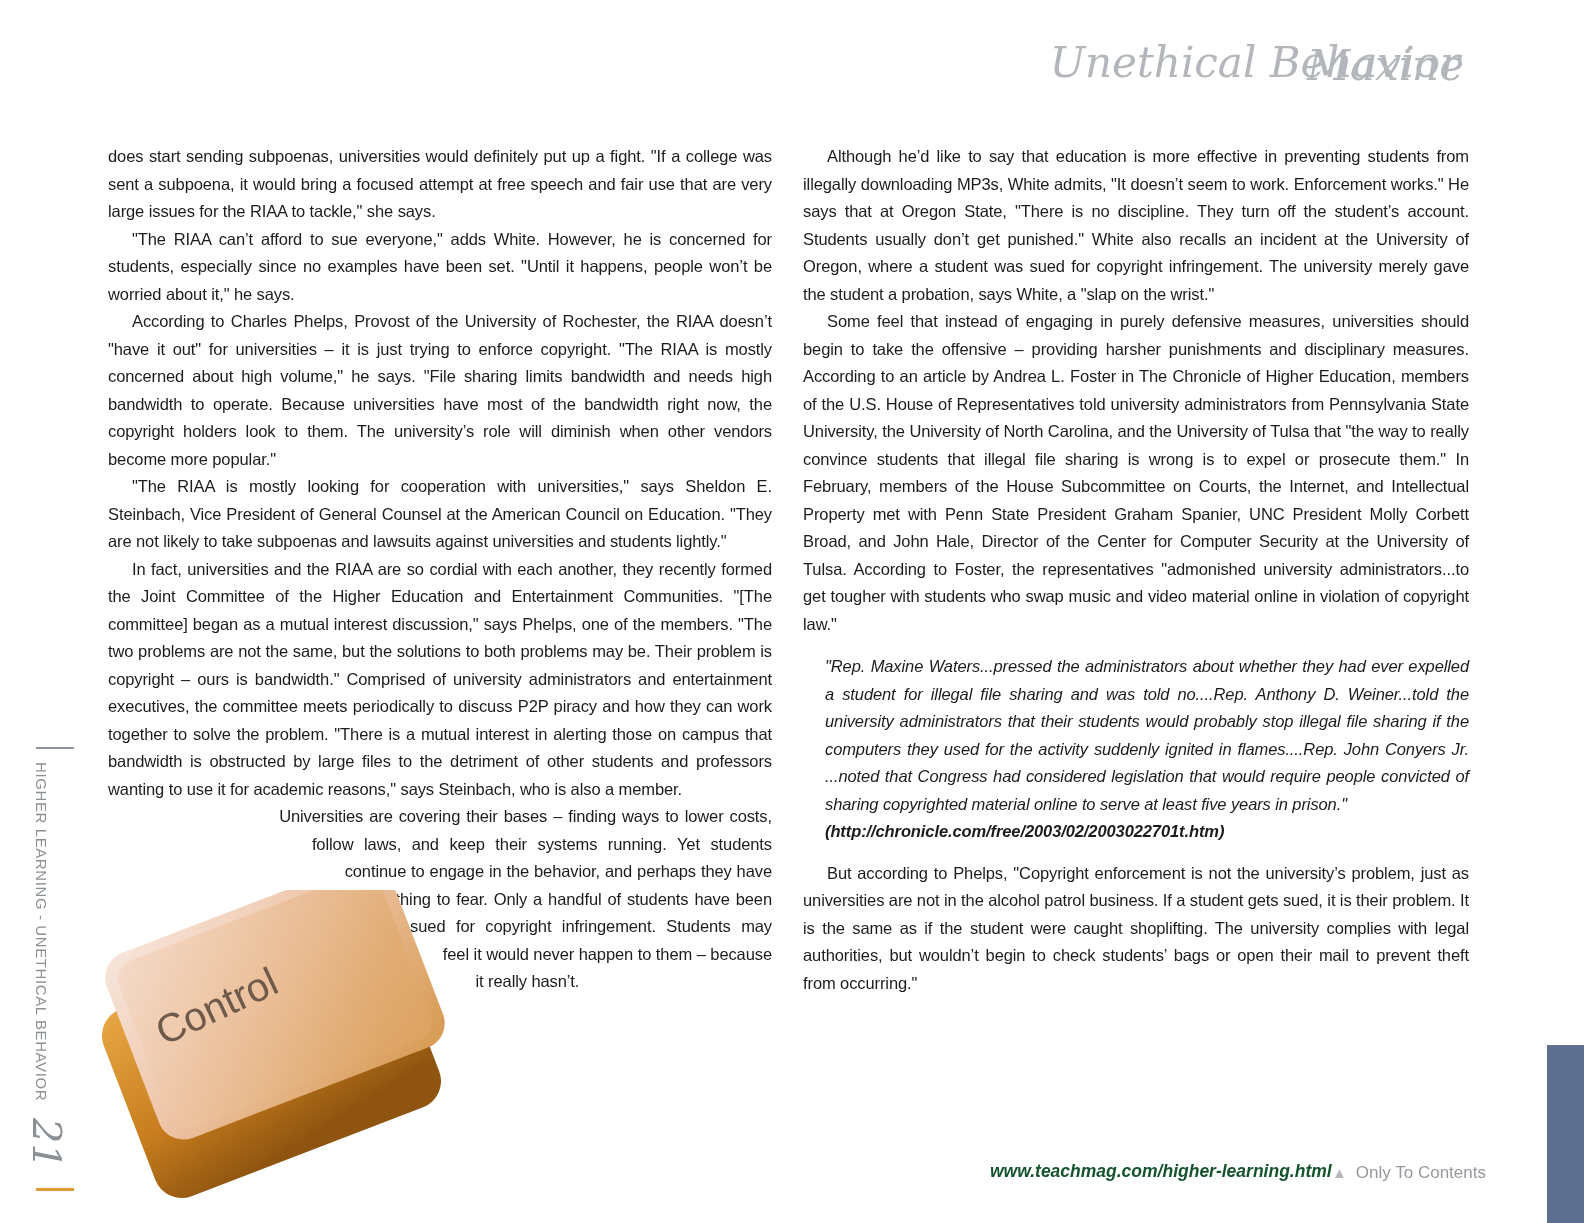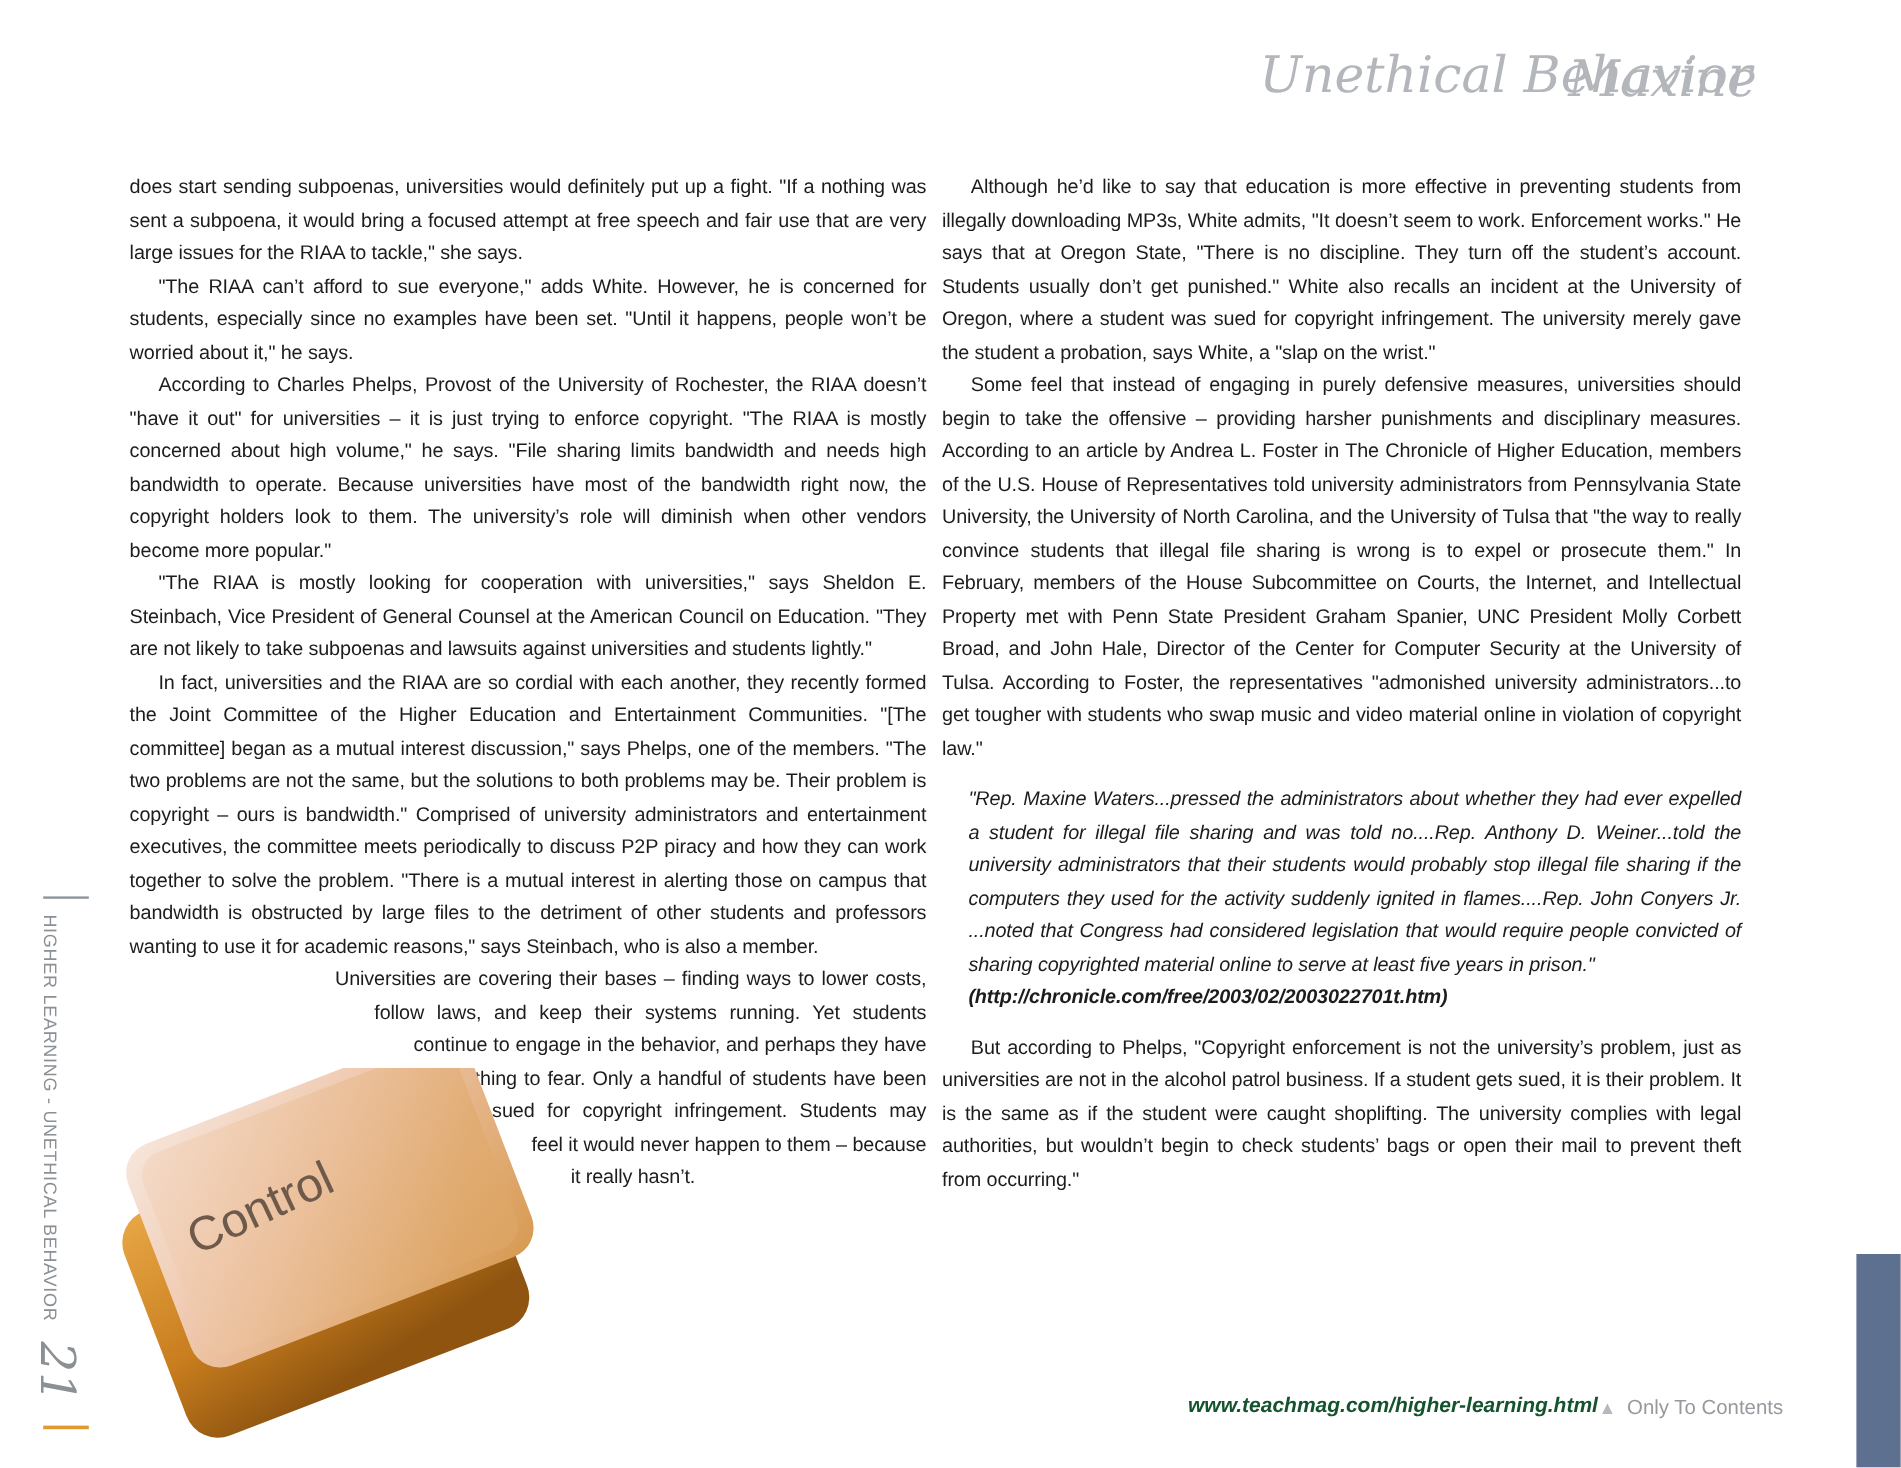--- a/index.html
+++ b/index.html
@@ -20,21 +20,21 @@
     position:absolute; right:-4px; top:3px;
   }
 
   
   .col {
     position:absolute; top:143px;
     font-size:16.5px; line-height:27.5px; letter-spacing:-0.1px;
     text-align:justify; color:#1c1c1c;
   }
   .col-left  { left:108px; width:664px; }
-  .col-right { left:785px; width:666px; }
+  .col-right { left:803px; width:666px; }
   .col p { margin:0; }
   .col p.indent { text-indent:24px; }
 
   .quote {
     margin:15px 0 14px 0; padding-left:22px;
     font-style:italic;
   }
   .quote .src { font-weight:bold; }
 
   
@@ -80,21 +80,21 @@
 <body>
 
 <div class="page">
 
   <div class="header">
     <span>Unethical Behavior</span>
     <span class="overlay">Maxine</span>
   </div>
 
   <div class="col col-left">
-    <p>does start sending subpoenas, universities would definitely put up a fight. "If a nothing was sent a subpoena, it would bring a focused attempt at free speech and fair use that are very large issues for the RIAA to tackle," she says.</p>
+    <p>does start sending subpoenas, universities would definitely put up a fight. "If a college was sent a subpoena, it would bring a focused attempt at free speech and fair use that are very large issues for the RIAA to tackle," she says.</p>
     <p class="indent">"The RIAA can’t afford to sue everyone," adds White. However, he is concerned for students, especially since no examples have been set. "Until it happens, people won’t be worried about it," he says.</p>
     <p class="indent">According to Charles Phelps, Provost of the University of Rochester, the RIAA doesn’t "have it out" for universities – it is just trying to enforce copyright. "The RIAA is mostly concerned about high volume," he says. "File sharing limits bandwidth and needs high bandwidth to operate. Because universities have most of the bandwidth right now, the copyright holders look to them. The university’s role will diminish when other vendors become more popular."</p>
     <p class="indent">"The RIAA is mostly looking for cooperation with universities," says Sheldon E. Steinbach, Vice President of General Counsel at the American Council on Education. "They are not likely to take subpoenas and lawsuits against universities and students lightly."</p>
     <p class="indent">In fact, universities and the RIAA are so cordial with each another, they recently formed the Joint Committee of the Higher Education and Entertainment Communities. "[The committee] began as a mutual interest discussion," says Phelps, one of the members. "The two problems are not the same, but the solutions to both problems may be. Their problem is copyright – ours is bandwidth." Comprised of university administrators and entertainment executives, the committee meets periodically to discuss P2P piracy and how they can work together to solve the problem. "There is a mutual interest in alerting those on campus that bandwidth is obstructed by large files to the detriment of other students and professors wanting to use it for academic reasons," says Steinbach, who is also a member.</p>
     <p><span class="float-shape"></span><span>Universities are covering their bases – finding ways to lower costs, follow laws, and keep their systems running. Yet students continue to engage in the behavior, and perhaps they have nothing to fear. Only a handful of students have been sued for copyright infringement. Students may feel it would never happen to them – because it really hasn’t.</span></p>
   </div>
 
   <div class="col col-right">
     <p class="indent">Although he’d like to say that education is more effective in preventing students from illegally downloading MP3s, White admits, "It doesn’t seem to work. Enforcement works." He says that at Oregon State, "There is no discipline. They turn off the student’s account. Students usually don’t get punished." White also recalls an incident at the University of Oregon, where a student was sued for copyright infringement. The university merely gave the student a probation, says White, a "slap on the wrist."</p>
     <p class="indent">Some feel that instead of engaging in purely defensive measures, universities should begin to take the offensive – providing harsher punishments and disciplinary measures. According to an article by Andrea L. Foster in The Chronicle of Higher Education, members of the U.S. House of Representatives told university administrators from Pennsylvania State University, the University of North Carolina, and the University of Tulsa that "the way to really convince students that illegal file sharing is wrong is to expel or prosecute them." In February, members of the House Subcommittee on Courts, the Internet, and Intellectual Property met with Penn State President Graham Spanier, UNC President Molly Corbett Broad, and John Hale, Director of the Center for Computer Security at the University of Tulsa. According to Foster, the representatives "admonished university administrators...to get tougher with students who swap music and video material online in violation of copyright law."</p>

